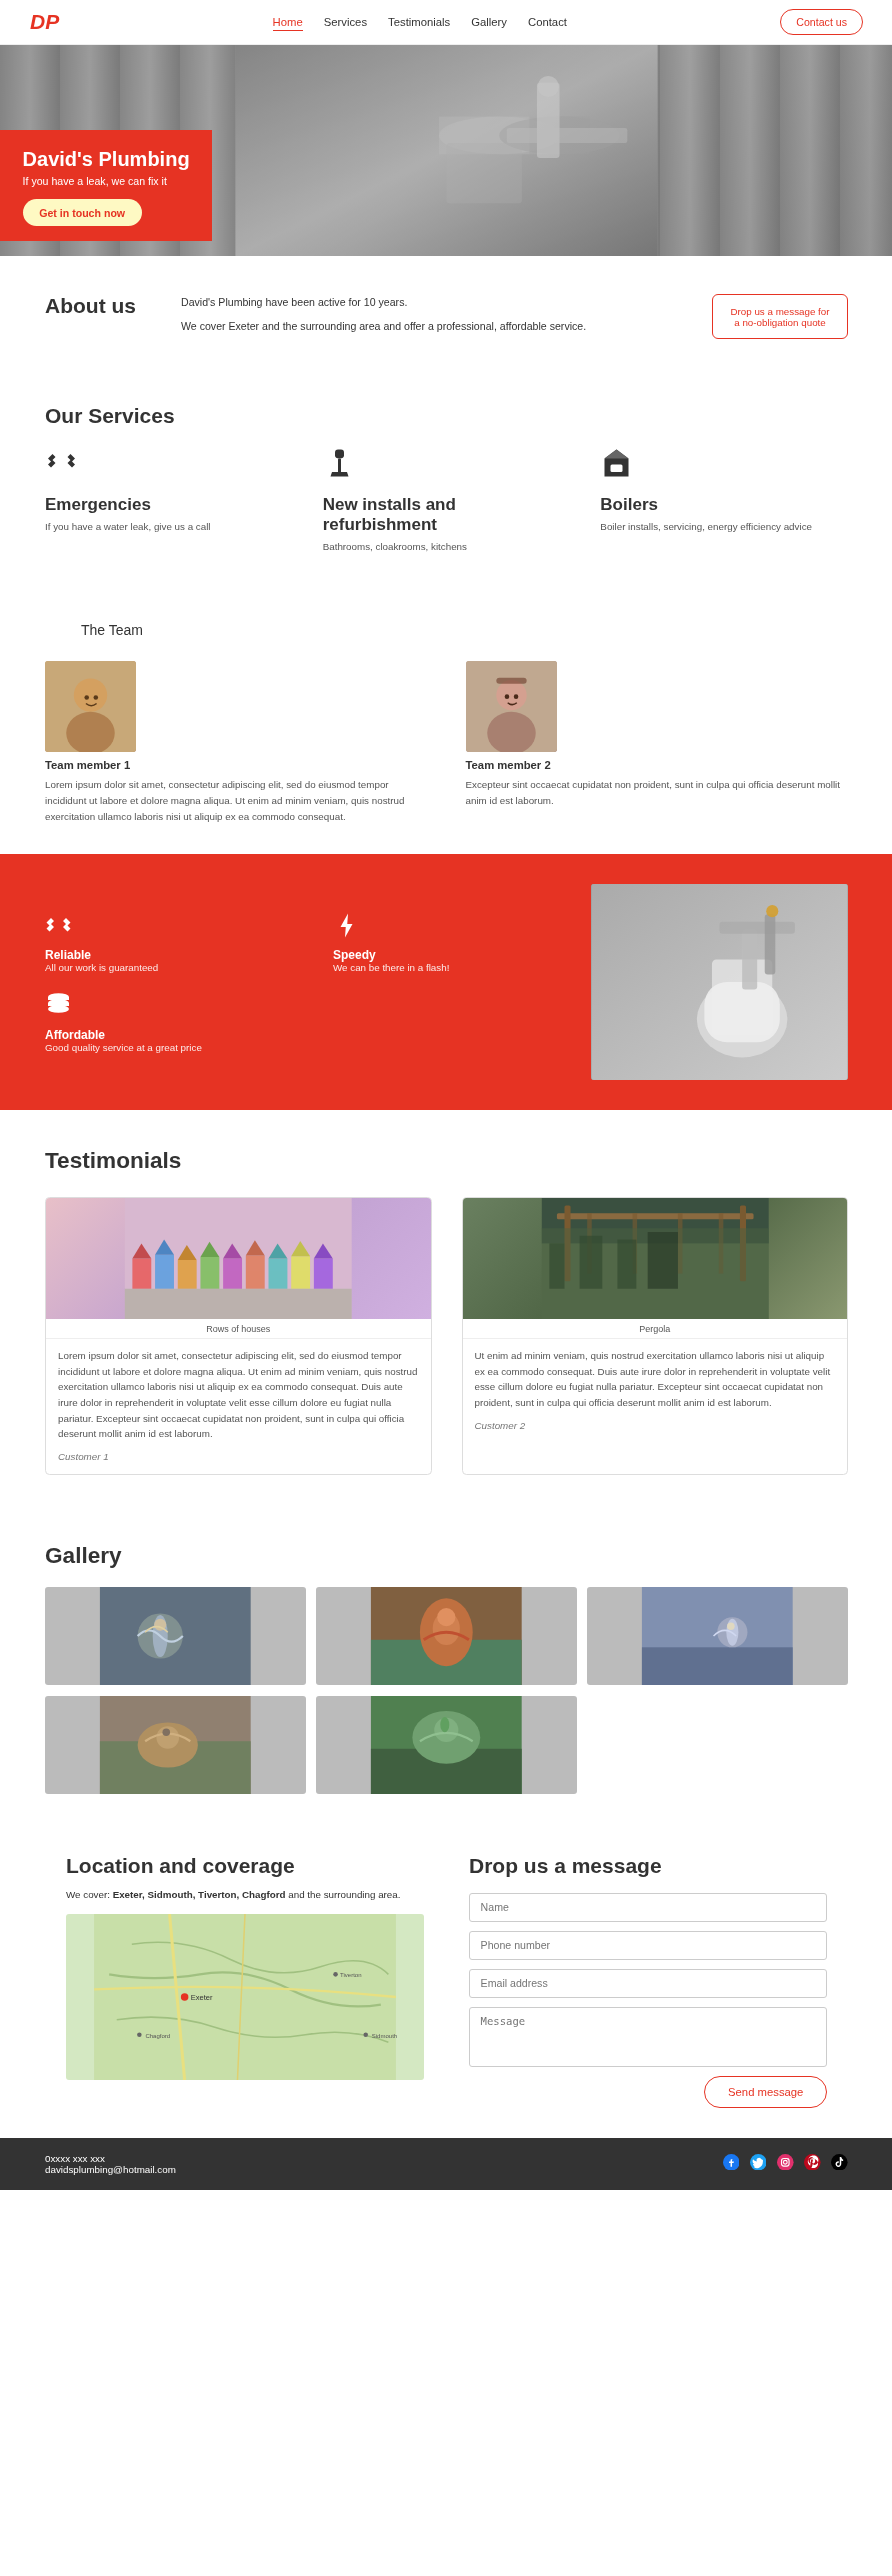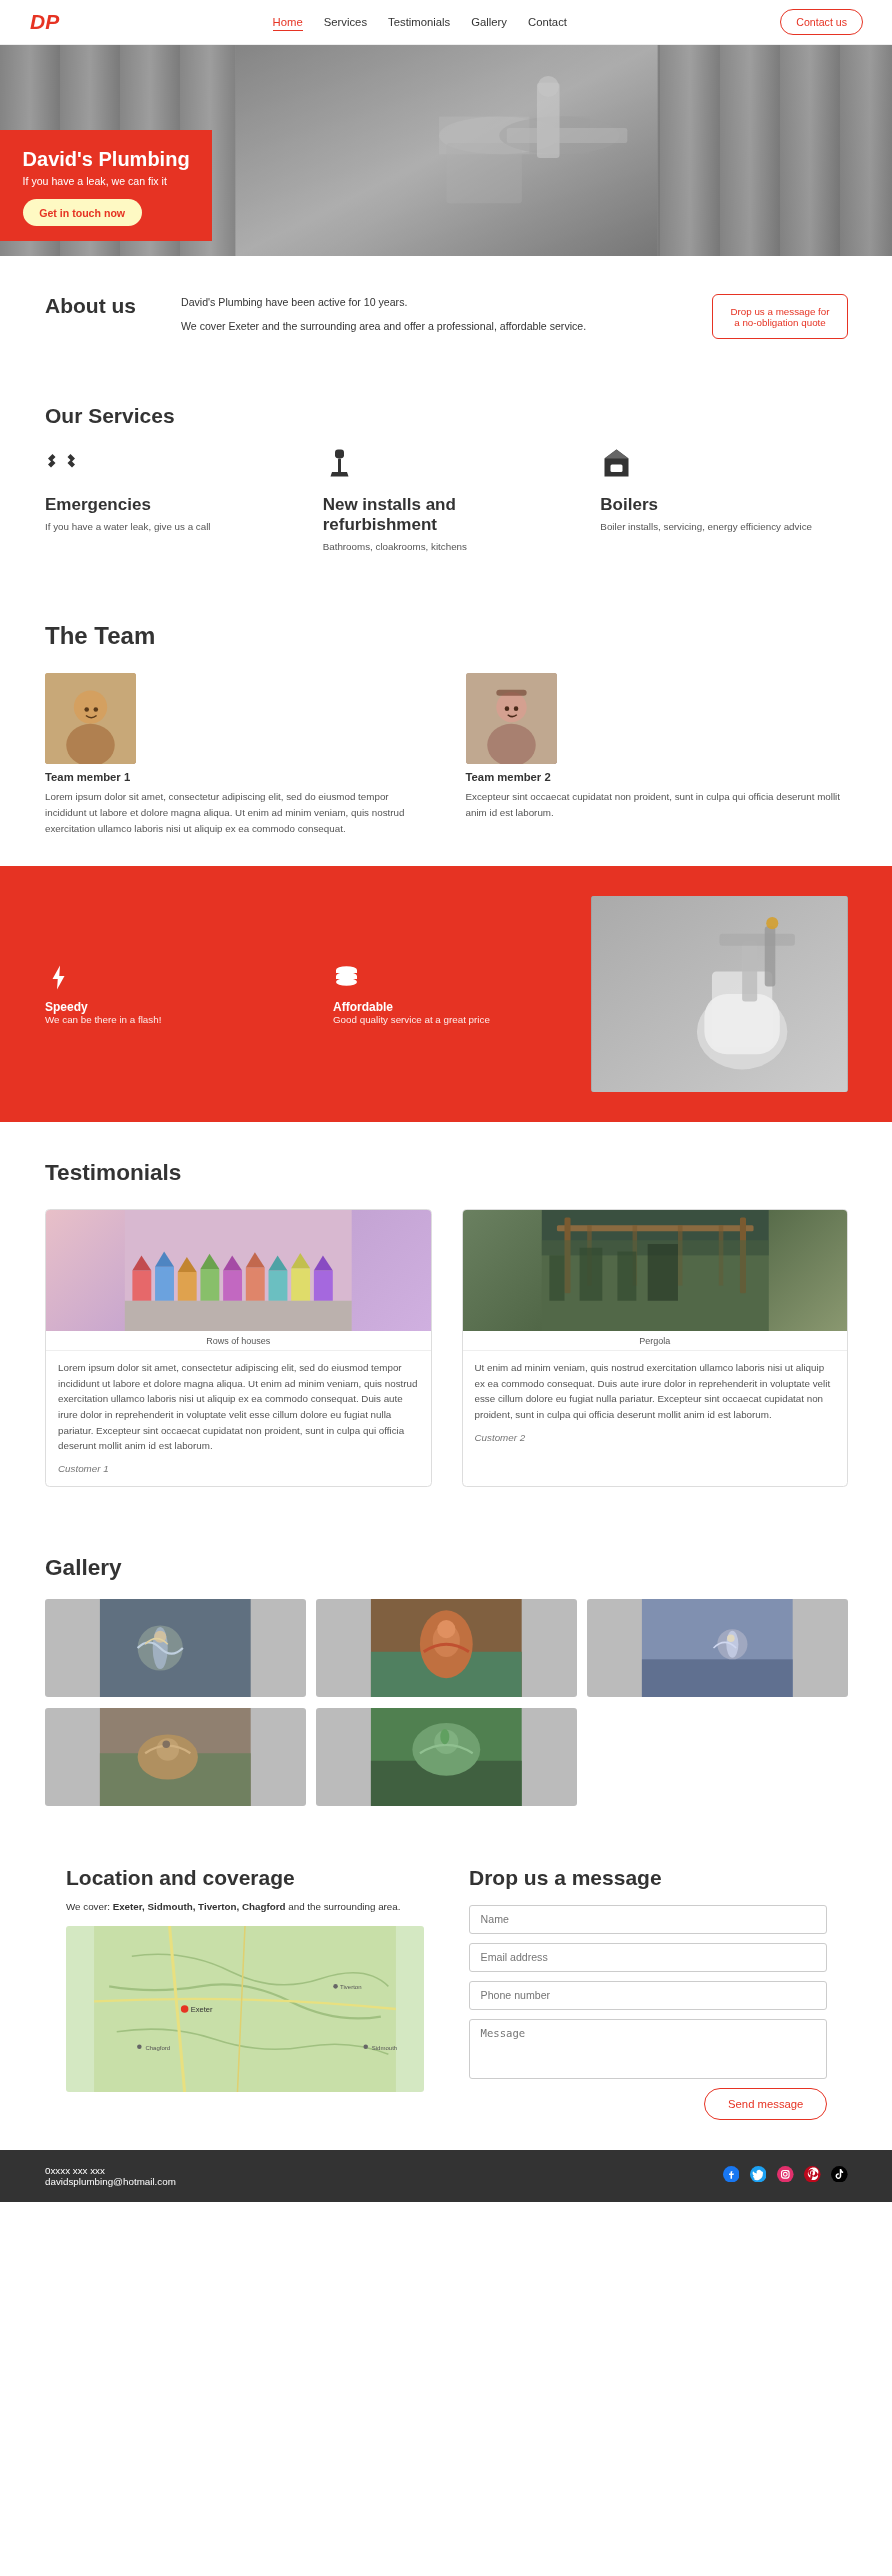--- a/index.html
+++ b/index.html
@@ -34,21 +34,21 @@
     .services-section { padding: 22.6px 45px 38px; background: #fff; }
     .services-header { font-size: 21px; font-weight: bold; margin-bottom: 19px; line-height: 1.2; }
     .services-grid { display: flex; gap: 30px; }
     .service-item { flex: 1; }
     .service-icon { font-size: 27px; margin-bottom: 7.5px; }
     .service-name { font-weight: bold; font-size: 17px; margin-bottom: 4.5px; }
     .service-desc { font-size: 9.8px; color: #555; line-height: 1.5; }
 
     
     .team-section { padding: 30px 45px; }
-    .team-title { font-size: 24px; font-weight: bold; margin-bottom: 22.6px; }
+    .team-title { font-size: 14px; font-weight: normal; margin-bottom: 22.6px; margin-left: 36px; }
     .team-grid { display: flex; gap: 38px; }
     .team-member { flex: 1; }
     .team-photo { width: 91px; height: 91px; border-radius: 3px; background: #aaa; overflow: hidden; margin-bottom: 7.5px; }
     .team-member-name { font-weight: bold; margin-bottom: 6px; font-size: 11.3px; }
     .team-member-desc { font-size: 9.8px; color: #555; line-height: 1.6; }
 
     
     .red-band { background: #e63323; padding: 30px 45px; display: flex; align-items: center; gap: 0; }
     .red-band-features { flex: 1; display: grid; grid-template-columns: 1fr 1fr; gap: 18px 30px; }
     .feature-item { color: #fff; }
@@ -235,20 +235,32 @@
         </svg>
       </div>
       <div class="team-member-name">Team member 2</div>
       <div class="team-member-desc">Excepteur sint occaecat cupidatat non proident, sunt in culpa qui officia deserunt mollit anim id est laborum.</div>
     </div>
   </div>
 </div>
 
 <div class="red-band">
   <div class="red-band-features">
+    <div class="feature-item">
+      <div class="feature-icon">
+        <svg width="27" height="27" viewBox="0 0 36 36" xmlns="http://www.w3.org/2000/svg">
+          <g fill="#fff">
+            <path d="M8 8 L12 12 L8 16 L12 20 L6 26 L2 22 L6 18 L2 14 Z"></path>
+            <path d="M28 8 L24 12 L28 16 L24 20 L30 26 L34 22 L30 18 L34 14 Z"></path>
+          </g>
+        </svg>
+      </div>
+      <div class="feature-name">Reliable</div>
+      <div class="feature-desc">All our work is guaranteed</div>
+    </div>
     <div class="feature-item">
       <div class="feature-icon">
         <svg width="27" height="27" viewBox="0 0 36 36" xmlns="http://www.w3.org/2000/svg">
           <polygon points="20,2 10,20 17,20 16,34 26,16 19,16" fill="#fff"></polygon>
         </svg>
       </div>
       <div class="feature-name">Speedy</div>
       <div class="feature-desc">We can be there in a flash!</div>
     </div>
     <div class="feature-item">
@@ -432,22 +444,22 @@
         <text x="68" y="164" font-size="8" fill="#555">Chagford</text>
         <circle cx="360" cy="160" r="3" fill="#666"></circle>
         <text x="368" y="164" font-size="8" fill="#555">Sidmouth</text>
       </svg>
     </div>
   </div>
   <div class="contact-col">
     <div class="contact-title">Drop us a message</div>
     <div class="contact-form">
       <input type="text" placeholder="Name" style="">
+      <input type="tel" placeholder="Phone number" style="">
       <input type="email" placeholder="Email address" style="">
-      <input type="tel" placeholder="Phone number" style="">
       <textarea placeholder="Message" style=""></textarea>
       <button class="send-btn">Send message</button>
     </div>
   </div>
 </div>
 
 <footer>
   <div class="footer-contact">
     <div><a href="#" class="footer-phone">0xxxx xxx xxx</a></div>
     <div><a href="#">davidsplumbing@hotmail.com</a></div>

